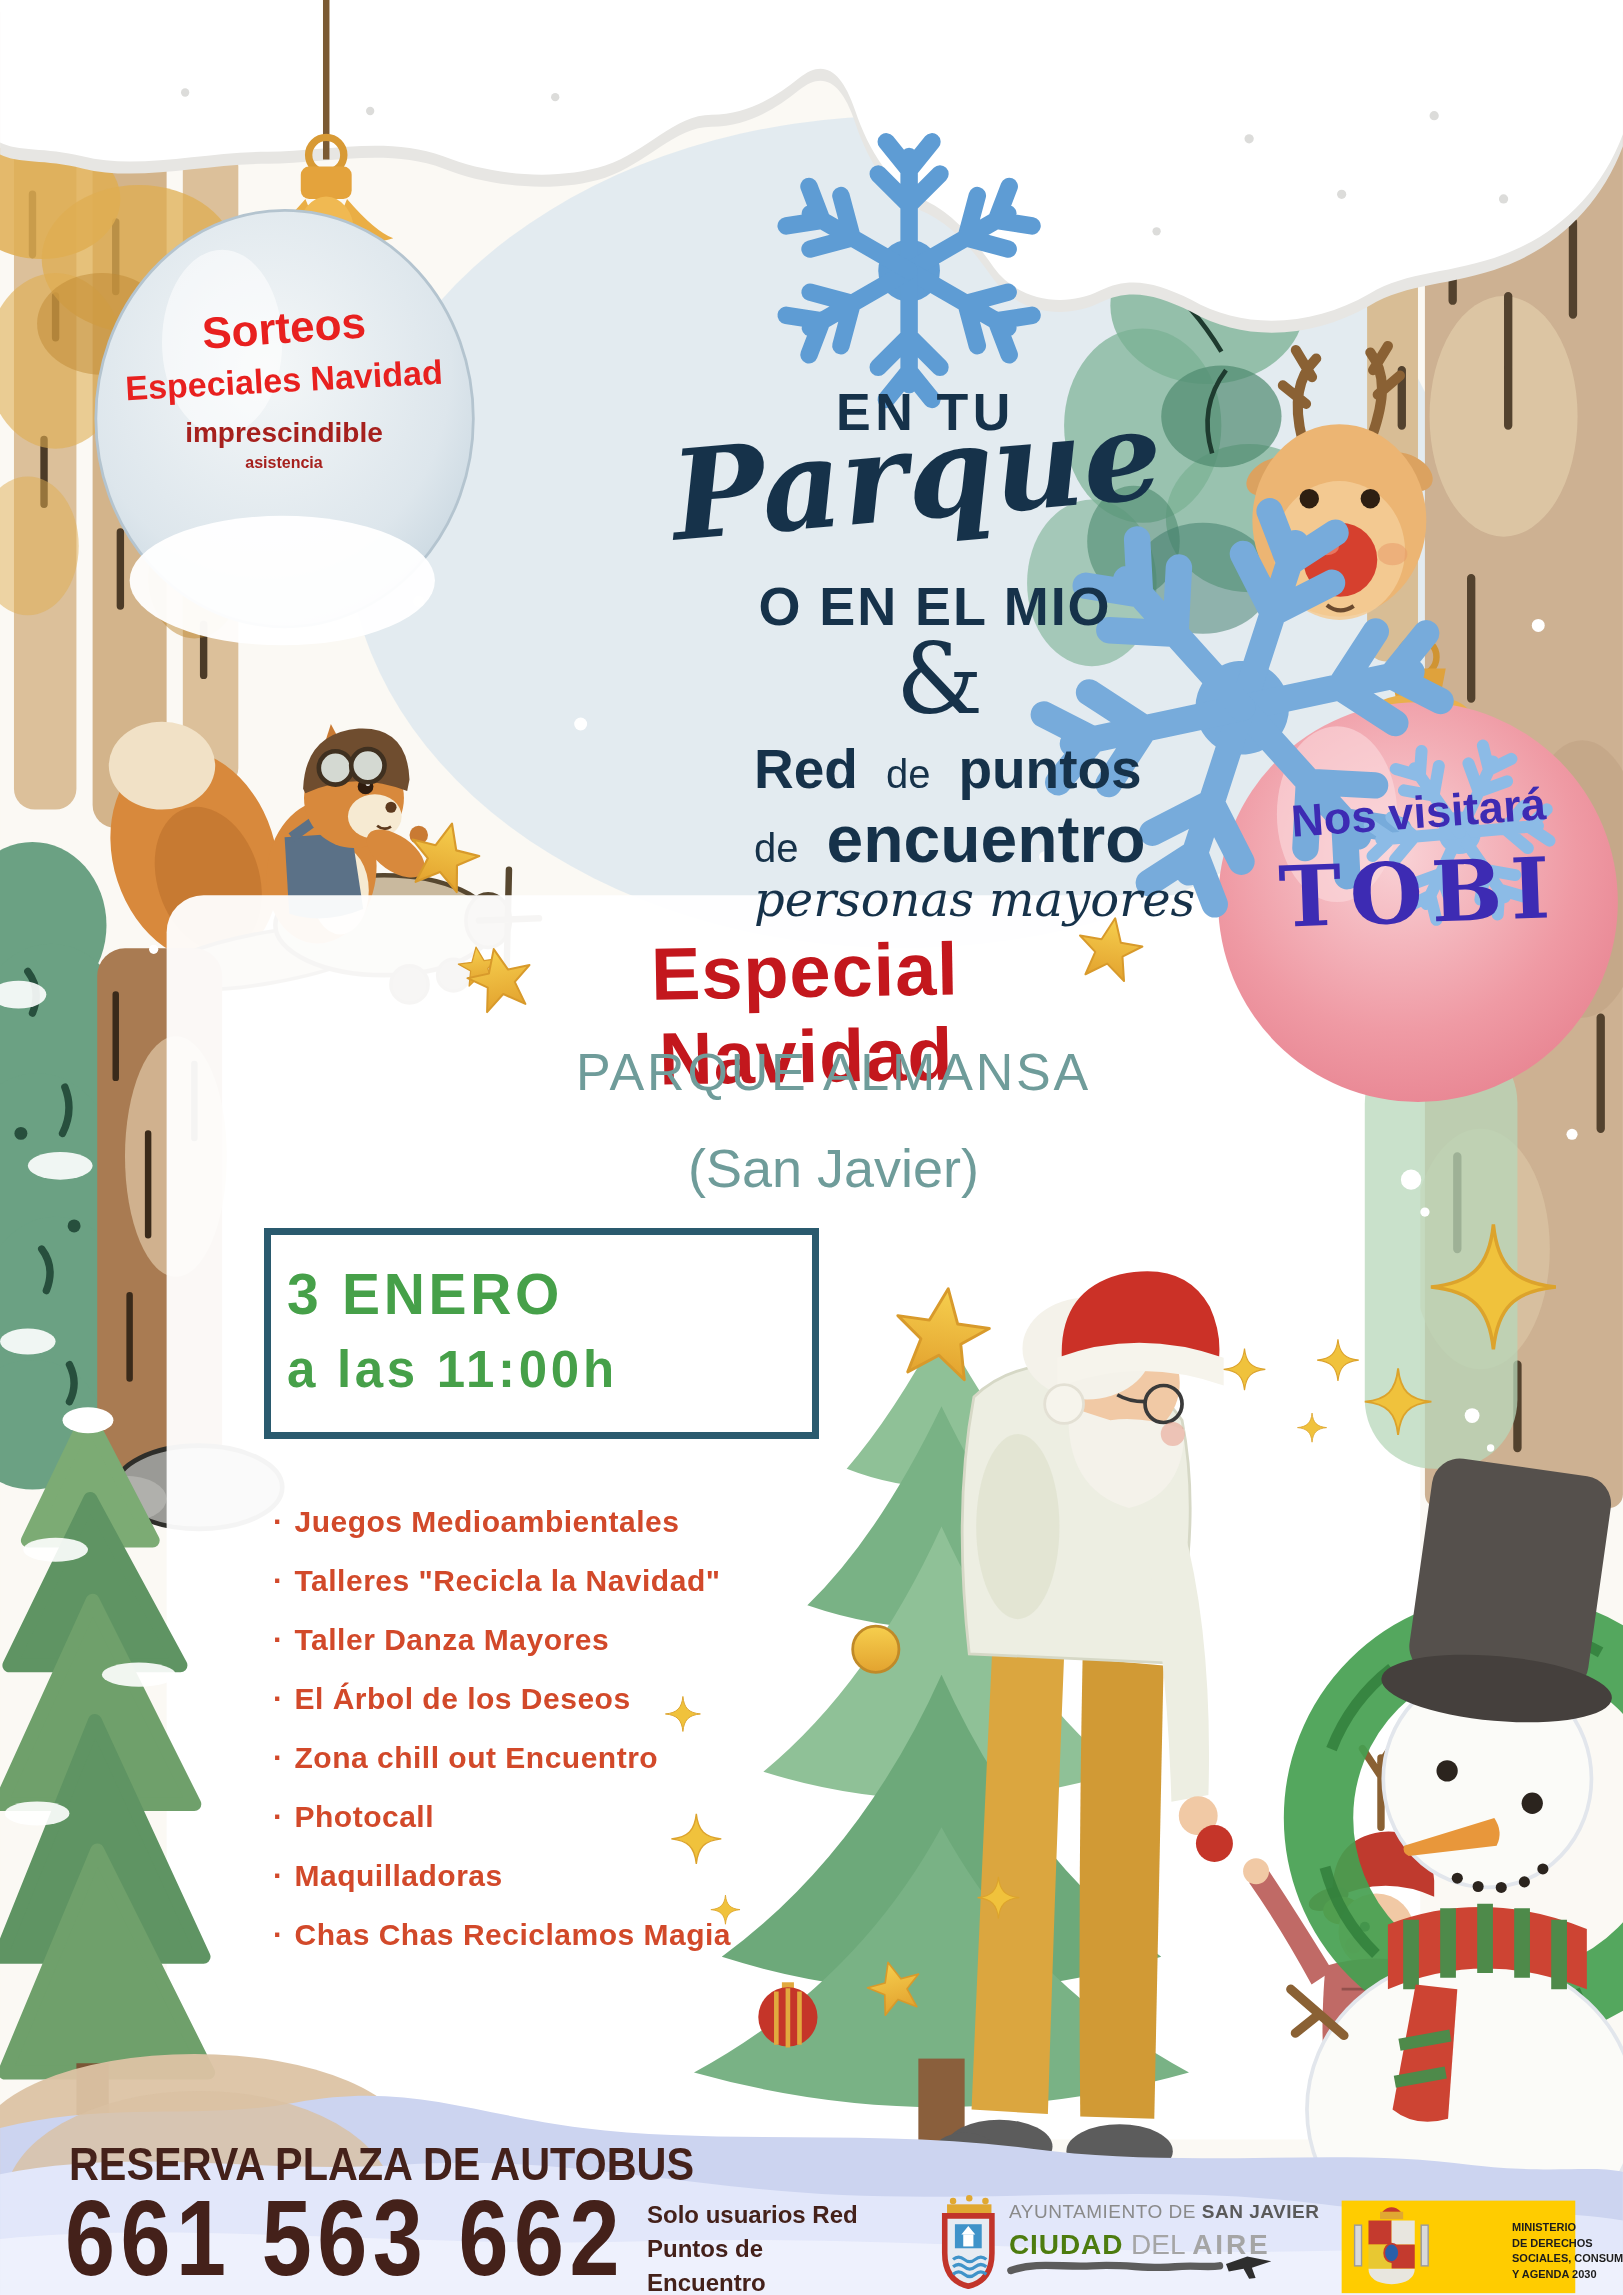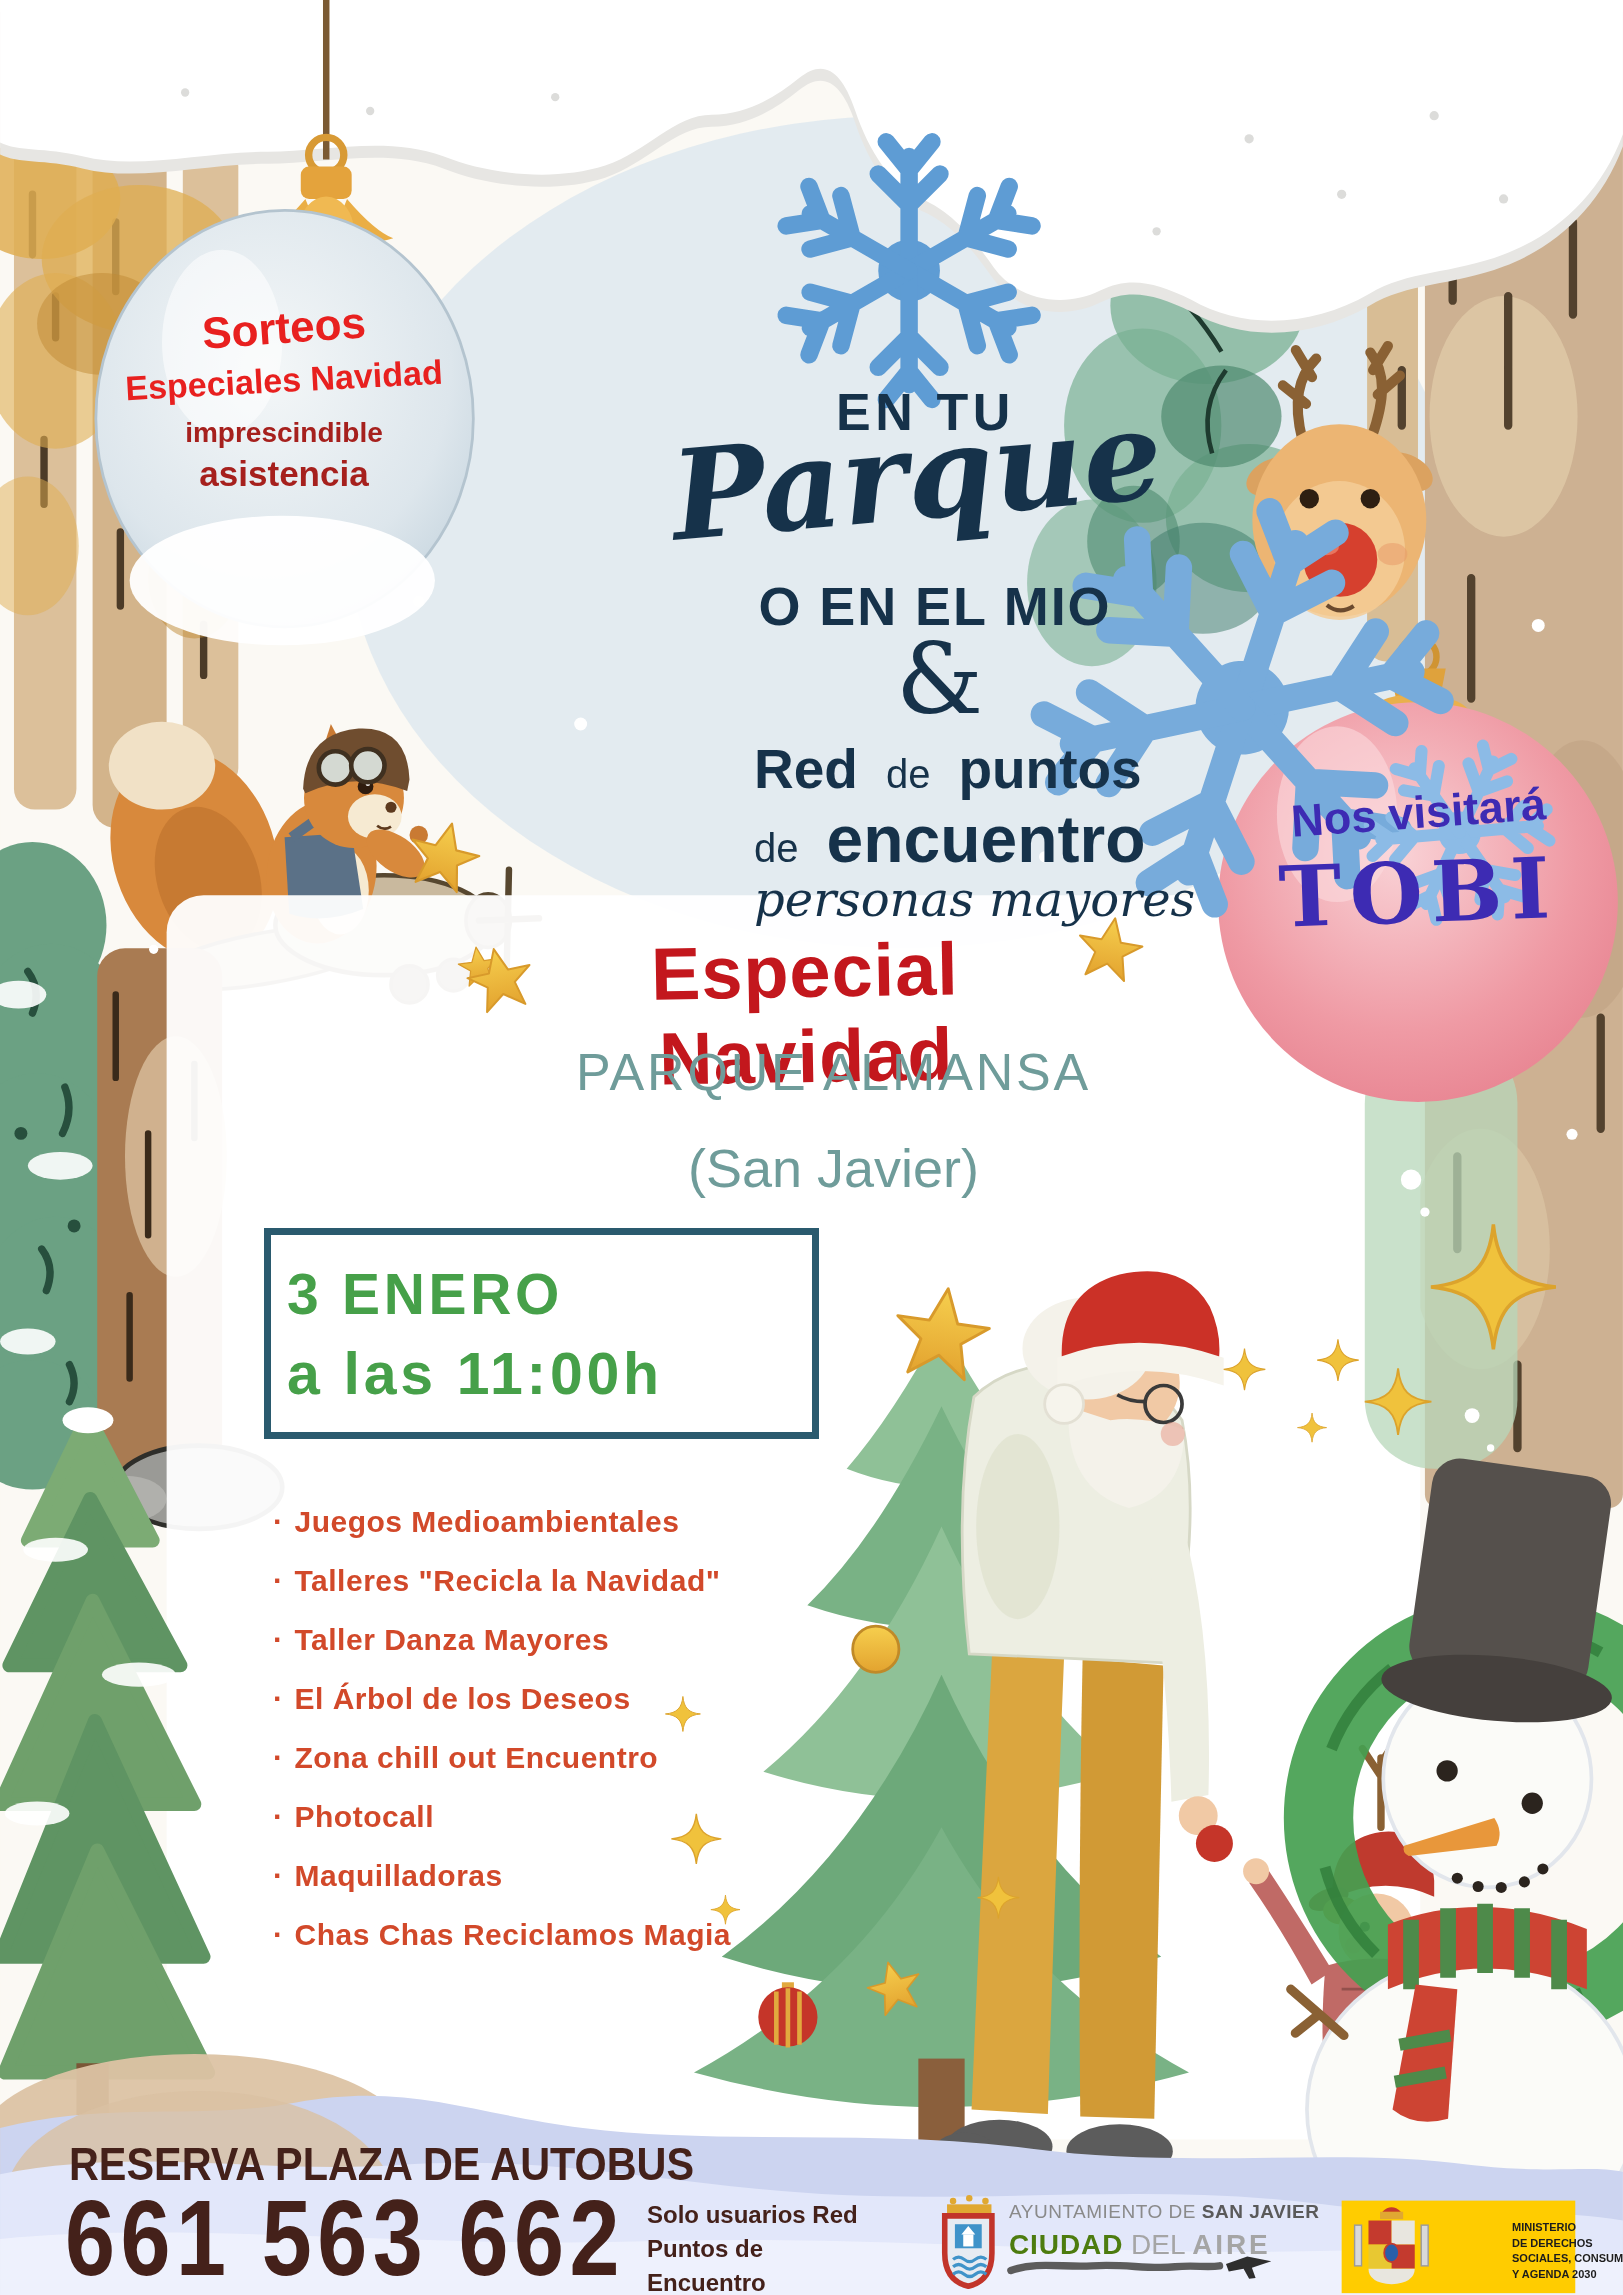--- a/index.html
+++ b/index.html
@@ -7,21 +7,21 @@
           font-family:"Liberation Sans",sans-serif;}
   .bg{position:absolute;left:0;top:0;width:1623px;height:2295px;}
   .abs{position:absolute;}
   .ctr{text-align:center;}
 
   
   .ball-text{left:113px;top:303px;width:342px;}
   .ball-l1{font-size:44px;font-weight:800;color:var(--red-bright);transform:rotate(-4deg);}
   .ball-l2{font-size:34px;font-weight:800;color:var(--red-bright);transform:rotate(-3deg);margin-top:8.3px;}
   .ball-l3{font-size:28px;font-weight:800;color:var(--red-dark);margin-top:16.7px;}
-  .ball-l4{font-size:35px;font-weight:800;color:var(--red-dark);margin-top:4.6px;}
+  .ball-l4{font-size:16px;font-weight:800;color:var(--red-dark);margin-top:4.6px;}
 
   
   .en-tu{left:782px;top:382px;width:287px;font-size:52px;font-weight:800;color:var(--navy);letter-spacing:4.6px;}
   .parque{left:671px;top:403px;width:481px;font-size:124px;font-weight:700;font-style:italic;
           font-family:"DejaVu Serif",serif;color:var(--navy);transform:rotate(-5deg);}
   .oenelmio{left:722px;top:575px;width:426px;font-size:54px;font-weight:800;color:var(--navy);letter-spacing:1.9px;}
   .amp{left:893px;top:622px;width:93px;font-size:98px;font-family:"DejaVu Serif",serif;color:var(--navy);}
 
   
   .redline{display:flex;align-items:baseline;gap:28px;color:var(--navy);}
@@ -38,21 +38,21 @@
          font-family:"DejaVu Serif",serif;color:var(--purple);transform:rotate(-2deg);}
 
   
   .title{left:500px;top:929px;width:611px;font-size:74px;font-weight:800;color:var(--title-red);
          letter-spacing:0.9px;transform:rotate(-1deg);}
   .venue{left:440px;top:1042px;width:787px;font-size:52px;font-weight:400;color:var(--teal);letter-spacing:2.8px;}
   .venue-sub{left:440px;top:1137px;width:787px;font-size:54px;font-weight:400;color:var(--teal);}
 
   .date-box{left:264px;top:1228px;width:555px;height:211px;border:7.4px solid var(--box-teal);box-sizing:border-box;}
   .date{left:287px;top:1261px;font-size:57px;font-weight:700;color:var(--green);letter-spacing:3.7px;}
-  .time{left:287px;top:1340px;font-size:59px;font-weight:700;color:var(--green);letter-spacing:3.7px;}
+  .time{left:287px;top:1340px;font-size:51px;font-weight:700;color:var(--green);letter-spacing:3.7px;}
 
   .activities{left:273px;top:1505px;width:759px;}
   .activity{display:flex;align-items:baseline;font-size:30px;color:var(--list-orange);font-weight:600;
             letter-spacing:0.5px;margin-bottom:25px;}
   .blt{margin-right:11px;font-weight:800;}
 
   
   .reserve{left:69px;top:2136px;font-size:47px;font-weight:800;color:var(--brown-text);
            transform:scaleX(.88);transform-origin:left top;white-space:nowrap;}
   .phone{left:65px;top:2176px;font-size:107px;font-weight:800;color:var(--brown-text);letter-spacing:6.5px;

